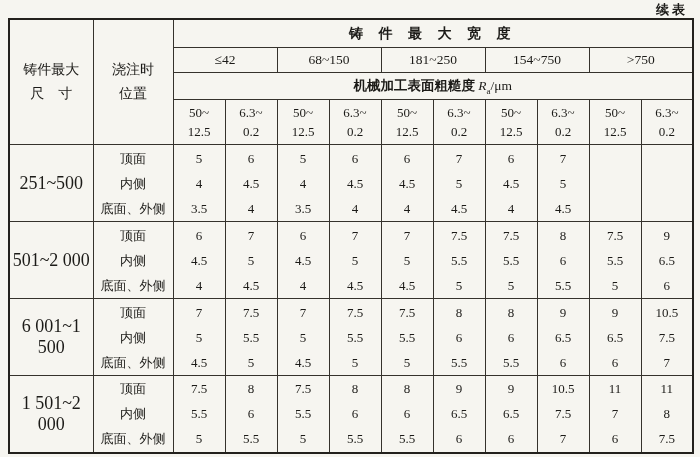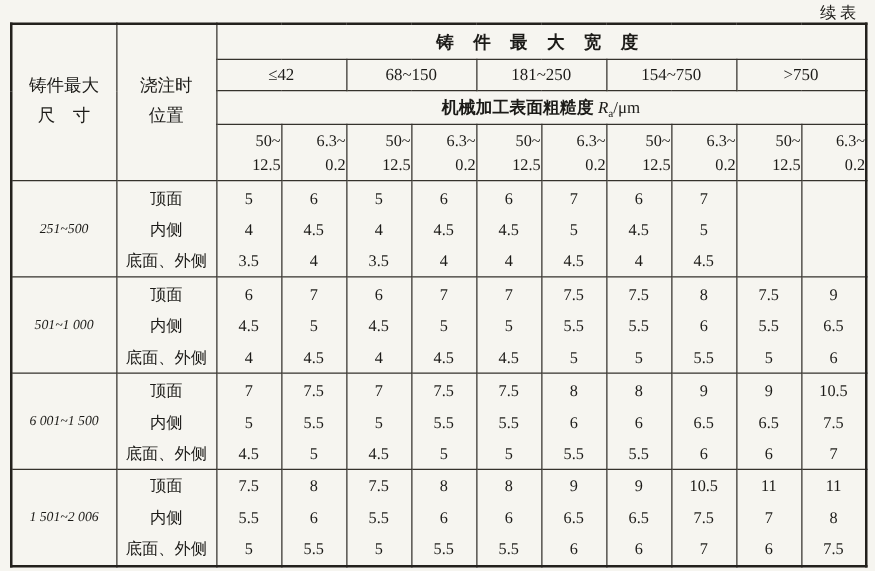--- a/index.html
+++ b/index.html
@@ -6,21 +6,21 @@
   .page{
     position:relative;
     width:700px;height:457px;
     background:#f6f5f0;
     color:#1c1b18;
     font-family:"Liberation Serif","DejaVu Serif",serif;
     overflow:hidden;
   }
   .continued{
     position:absolute;top:1px;right:12px;
-    font-size:13px;letter-spacing:3px;font-weight:normal;
+    font-size:13px;letter-spacing:3px;font-weight:bold;
   }
   table.tbl{
     position:absolute;left:8px;top:18px;
     width:684px;
     border-collapse:collapse;table-layout:fixed;
     border:2px solid #23211d;
   }
   .tbl td{
     border:1px solid #35322c;
     text-align:center;vertical-align:middle;
@@ -31,23 +31,23 @@
   td.corner .hline{line-height:24px;height:24px;text-align:center;}
   td.width-title{
     height:27px;font-size:14px;font-weight:bold;letter-spacing:6px;
   }
   td.wgroup{height:24px;font-size:13.5px;}
   td.ra-row{height:26px;font-size:13.5px;font-weight:bold;}
   td.ra-row .ra-sym{font-style:italic;font-weight:normal;font-size:13.5px;}
   td.ra-row sub{font-size:9px;font-weight:normal;}
   td.ra-row .ra-unit{font-weight:normal;}
   td.subcol{height:44px;font-size:13px;}
-  td.subcol .sline{line-height:19px;height:19px;text-align:right;}
+  td.subcol .sline{line-height:19px;height:19px;}
   
-  td.size-cell{font-size:11px;font-style:italic;}
+  td.size-cell{font-size:18px;}
   td.pos-cell,td.val-cell{font-size:13px;}
   tr.group-row{height:77px;}
   .line{line-height:25px;height:25px;white-space:nowrap;}
 </style>
 </head>
 <body>
 
 <div class="page">
 
   <div class="continued">续表</div>
@@ -187,21 +187,21 @@
             <div class="line">&nbsp;</div>
             <div class="line">&nbsp;</div>
           </td>
           <td class="val-cell">
             <div class="line">&nbsp;</div>
             <div class="line">&nbsp;</div>
             <div class="line">&nbsp;</div>
           </td>
         </tr>
         <tr class="group-row">
-          <td class="size-cell">501~1 000</td>
+          <td class="size-cell">501~2 000</td>
           <td class="pos-cell">
             <div class="line">顶面</div>
             <div class="line">内侧</div>
             <div class="line">底面、外侧</div>
           </td>
           <td class="val-cell">
             <div class="line">6</div>
             <div class="line">4.5</div>
             <div class="line">4</div>
           </td>
@@ -303,21 +303,21 @@
             <div class="line">6.5</div>
             <div class="line">6</div>
           </td>
           <td class="val-cell">
             <div class="line">10.5</div>
             <div class="line">7.5</div>
             <div class="line">7</div>
           </td>
         </tr>
         <tr class="group-row">
-          <td class="size-cell">1 501~2 006</td>
+          <td class="size-cell">1 501~2 000</td>
           <td class="pos-cell">
             <div class="line">顶面</div>
             <div class="line">内侧</div>
             <div class="line">底面、外侧</div>
           </td>
           <td class="val-cell">
             <div class="line">7.5</div>
             <div class="line">5.5</div>
             <div class="line">5</div>
           </td>

